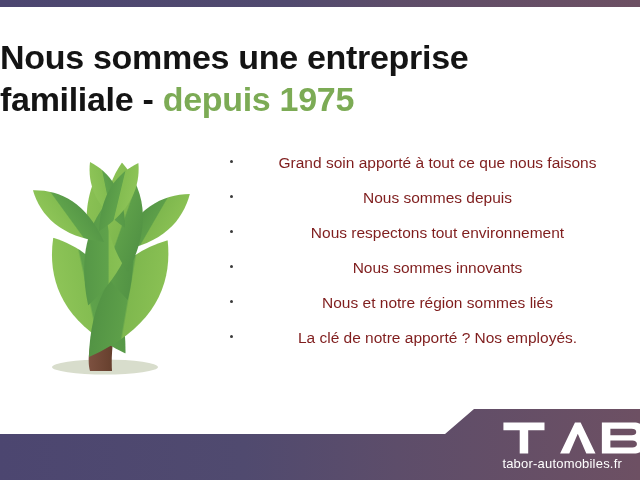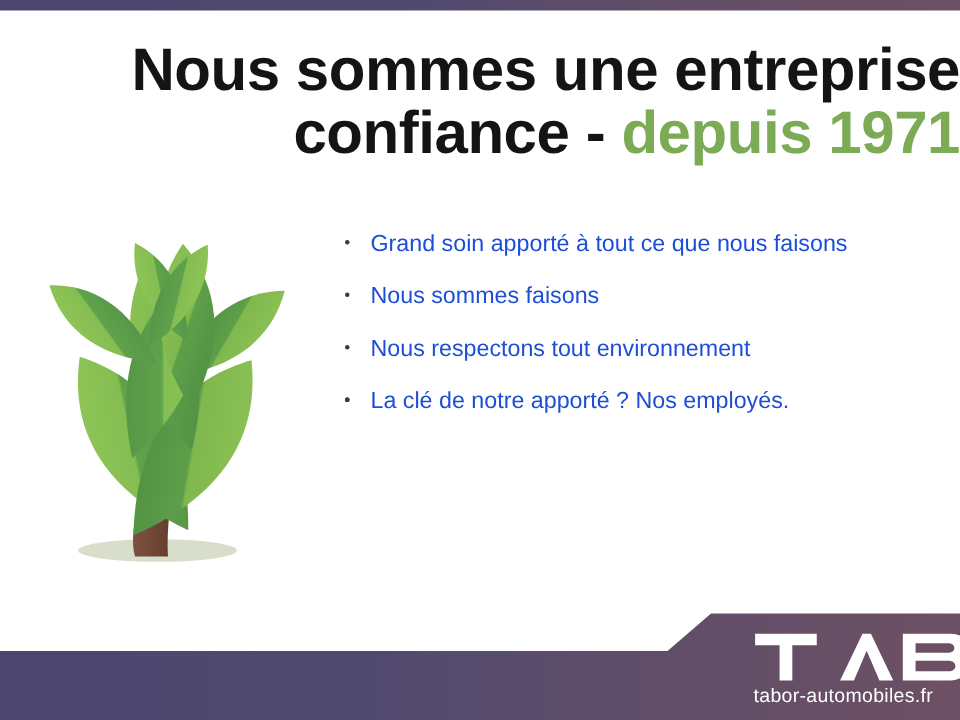--- a/index.html
+++ b/index.html
@@ -17,45 +17,46 @@
   }
 
   
   .top-bar{
     position:absolute;left:0;top:0;width:640px;height:7px;
     background:linear-gradient(90deg,#4c4670 0%,#514a6f 45%,#5e4d69 62%,#6d5063 100%);
   }
 
   
   .headline{
-    position:absolute;left:0;top:26px;width:640px;
-    text-align:right;
-    font-size:40px;
+    position:absolute;left:0;top:36px;width:640px;
+    text-align:left;
+    font-size:34px;
     font-weight:bold;
     line-height:42px;
     color:#141414;
     letter-spacing:-0.3px;
   }
   .headline .hl-line{display:block;}
   .headline .accent{color:#7cab55;}
   .headline .dash{color:#141414;}
 
   
   .bullets{
     position:absolute;left:228px;top:152px;width:400px;
     margin:0;padding:0;list-style:none;
   }
   .bullets li{
     position:relative;
     padding-left:19px;
     margin:0 0 14px 0;
     font-size:15.5px;
     line-height:21px;
-    color:#1d4ed8;
+    color:#7f1d1d;
     white-space:nowrap;
+    text-align:center;
   }
   .bullets li .dot{
     position:absolute;left:2px;top:8px;
     width:3.4px;height:3.4px;border-radius:50%;
     background:#3b3b3b;
   }
 
   
   .tree-wrap{
     position:absolute;left:12px;top:150px;
@@ -92,29 +93,29 @@
 </style>
 </head>
 <body>
 
 <div id="slide">
 
   <div class="top-bar"></div>
 
   <div class="headline">
     <span class="hl-line">Nous sommes une entreprise</span>
-    <span class="hl-line"><span>confiance</span><span class="dash"> - </span> <span class="accent">depuis 1971</span></span>
+    <span class="hl-line"><span>familiale</span><span class="dash"> - </span> <span class="accent">depuis 1975</span></span>
   </div>
 
   <ul class="bullets">
     <li><span class="dot"></span><span>Grand soin apporté à tout ce que nous faisons</span></li>
-    <li><span class="dot"></span><span>Nous sommes faisons</span></li>
+    <li><span class="dot"></span><span>Nous sommes depuis</span></li>
     <li><span class="dot"></span><span>Nous respectons tout environnement</span></li>
-    <li><span class="dot"></span></li>
-    <li><span class="dot"></span></li>
+    <li><span class="dot"></span><span>Nous sommes innovants</span></li>
+    <li><span class="dot"></span><span>Nous et notre région sommes liés</span></li>
     <li><span class="dot"></span><span>La clé de notre apporté ? Nos employés.</span></li>
   </ul>
 
   <div class="tree-wrap">
     <svg viewBox="0 0 206 232" xmlns="http://www.w3.org/2000/svg">
       <defs>
         <linearGradient id="lf" x1="0" y1="0" x2="1" y2="1">
           <stop offset="0%" stop-color="#93c85b"></stop>
           <stop offset="48%" stop-color="#84bd51"></stop>
           <stop offset="50%" stop-color="#5fa24b"></stop>

